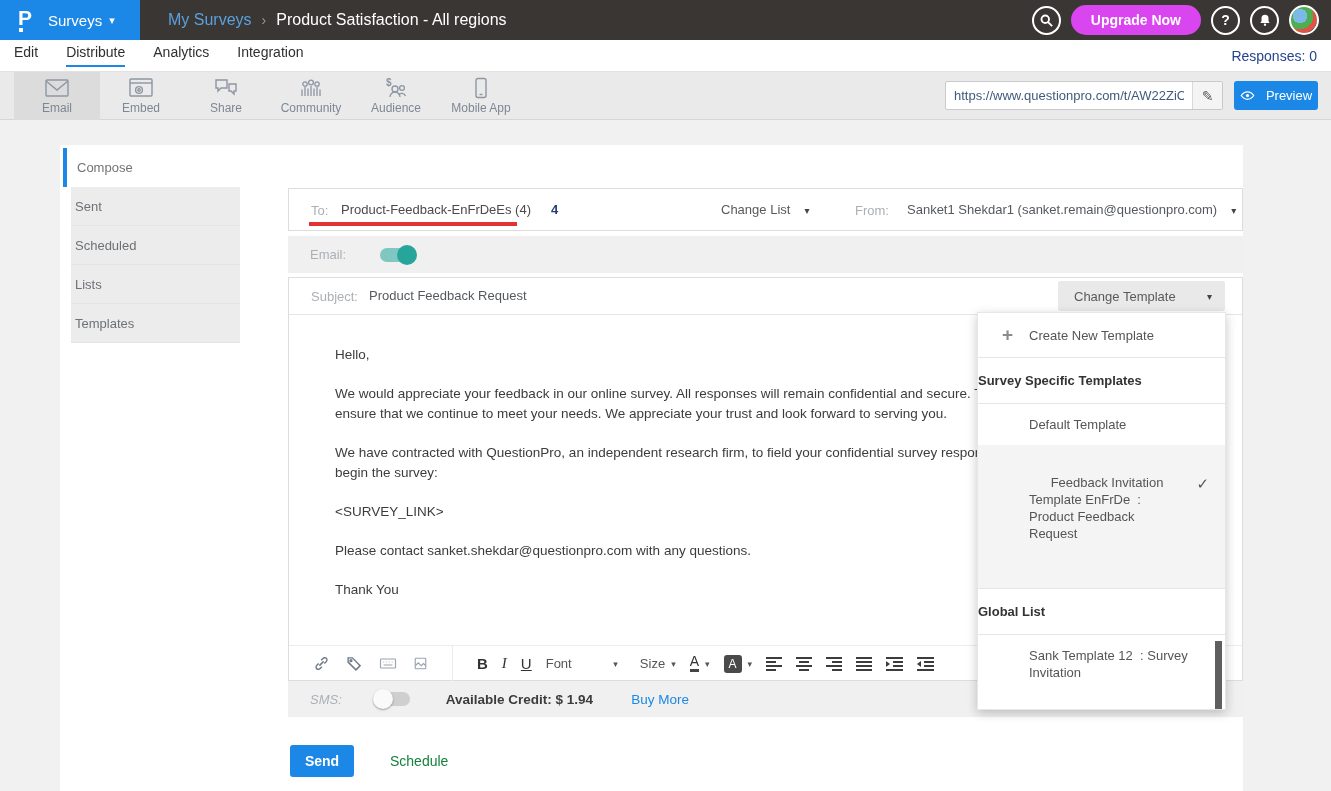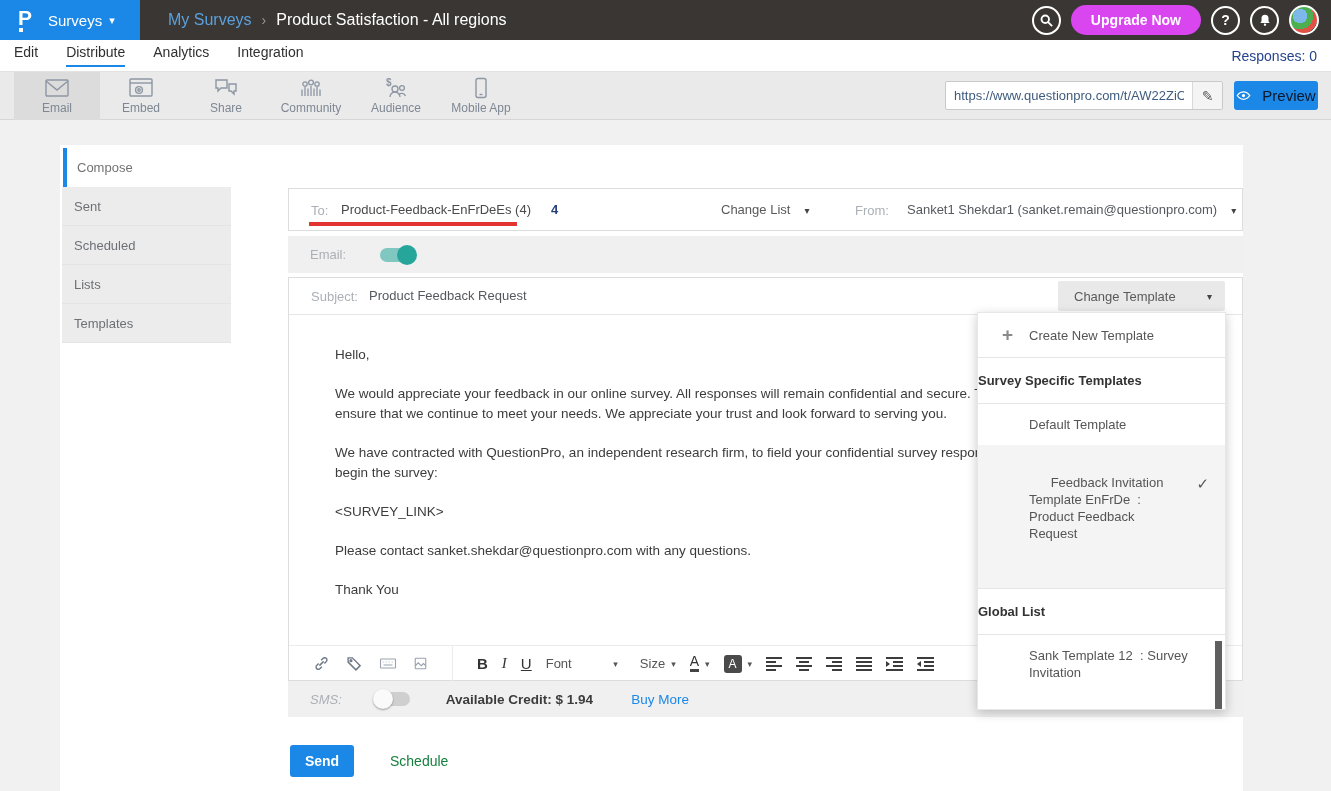--- a/index.html
+++ b/index.html
@@ -33,27 +33,27 @@
   .responses { position:absolute; right:14px; top:8px; font-size:14px; color:#26438e; }
 
   
   .channels { position:absolute; left:0; top:72px; width:1331px; height:48px; background:#eaeaea; border-bottom:1px solid #d6d6d6; }
   .chan-item { position:absolute; top:0; height:48px; width:86px; display:flex; flex-direction:column; align-items:center; justify-content:center; gap:2px; cursor:pointer; color:#8d96a3; }
   .chan-item.active { background:#dcdcdc; }
   .chan-item .chan-label { font-size:12px; color:#7e8794; }
   .url-wrap { position:absolute; right:108px; top:9px; width:278px; height:29px; background:#fff; border:1px solid #c9c9c9; border-radius:2px; display:flex; }
   .url-input { flex:1; border:none; outline:none; font-size:13px; color:#3f5b7d; padding:0 8px; font-family:"Liberation Sans",sans-serif; background:transparent; }
   .url-edit { width:30px; border-left:1px solid #d9d9d9; display:flex; align-items:center; justify-content:center; color:#555; font-size:14px; cursor:pointer; background:#f4f4f4; }
-  .preview-btn { position:absolute; right:13px; top:9px; height:29px; width:84px; background:#1b87e6; border:none; border-radius:3px; color:#0f172a; font-size:15px; cursor:pointer; display:flex; align-items:center; justify-content:center; gap:11px; font-family:"Liberation Sans",sans-serif; }
+  .preview-btn { position:absolute; right:13px; top:9px; height:29px; width:84px; background:#1b87e6; border:none; border-radius:3px; color:#ffffff; font-size:13px; cursor:pointer; display:flex; align-items:center; justify-content:center; gap:11px; font-family:"Liberation Sans",sans-serif; }
 
   
   .main-panel { position:absolute; left:60px; top:145px; width:1183px; height:646px; background:#fff; }
 
   
-  .side-item { position:absolute; left:2px; width:169px; height:39px; display:flex; align-items:center; padding-left:12px; font-size:13px; color:#6d7176; background:#ececec; cursor:pointer; border-bottom:1px solid #e4e4e4; }
+  .side-item { position:absolute; left:11px; width:169px; height:39px; display:flex; align-items:center; padding-left:4px; font-size:13px; color:#6d7176; background:#ececec; cursor:pointer; border-bottom:1px solid #e4e4e4; }
   .side-item.active { background:#fff; border-left:4px solid #1b87e6; left:3px; padding-left:10px; color:#737373; border-bottom:none; }
 
   
   .to-row { position:absolute; left:228px; top:43px; width:955px; height:43px; border:1px solid #ddd; background:#fff; }
   .lbl { color:#aab0b6; font-size:13px; }
   .to-label { position:absolute; left:22px; top:14px; }
   .to-value { position:absolute; left:52px; top:13px; font-size:13px; color:#4a4a4a; }
   .to-count { position:absolute; left:262px; top:13px; font-size:13px; font-weight:bold; color:#24407a; }
   .to-underline { position:absolute; left:20px; top:33px; width:208px; height:4px; background:#e23333; }
   .change-list { position:absolute; left:432px; top:13px; font-size:13px; color:#5a5a5a; cursor:pointer; }

